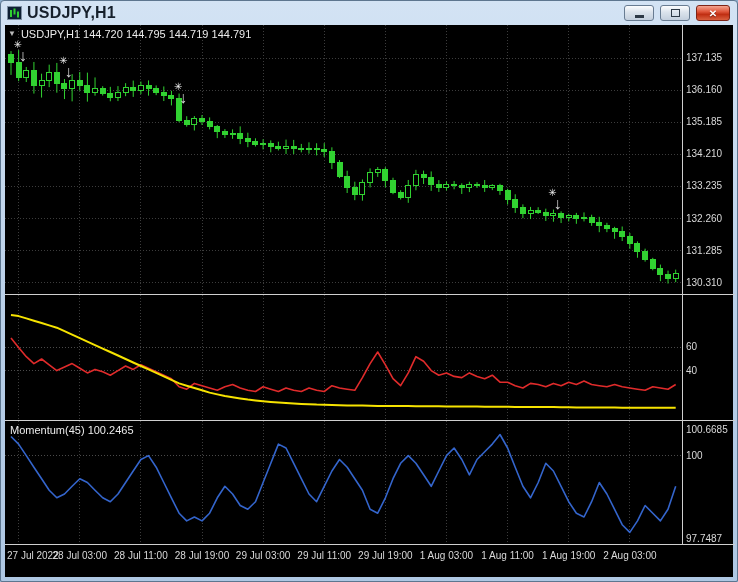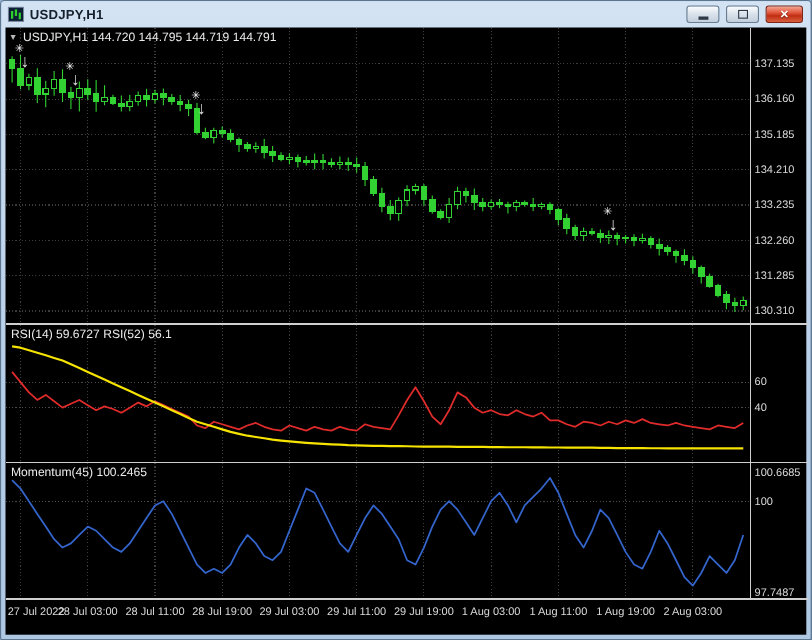--- a/index.html
+++ b/index.html
@@ -10,21 +10,21 @@
   .window{
     position:absolute;inset:0;box-sizing:border-box;
     background:linear-gradient(#d3e3f4,#b7cee8 60%,#aec7e3);
     border:1px solid #5d768f;border-radius:4px 4px 2px 2px;
   }
   .titlebar{
     position:absolute;top:0;left:0;right:0;height:24px;
     display:flex;align-items:center;gap:5px;padding:0 6px;box-sizing:border-box;
   }
   .app-icon{width:15px;height:14px;flex:0 0 auto;}
-  .title{font-size:12px;font-weight:bold;color:#16202c;letter-spacing:.2px;text-align:right;}
+  .title{font-size:16px;font-weight:bold;color:#16202c;letter-spacing:.2px;text-align:right;}
   .win-buttons{margin-left:auto;display:flex;gap:6px;align-items:center;padding-right:1px;}
   .wbtn{
     width:30px;height:16px;border:1px solid #687c92;border-radius:3px;box-sizing:border-box;
     background:linear-gradient(#fcfdfe,#dbe3ec 45%,#c3cfdd);
     display:flex;align-items:center;justify-content:center;cursor:default;
   }
   .wbtn .glyph-min{width:9px;height:3px;background:#2d3946;margin-top:7px;}
   .wbtn .glyph-max{width:9px;height:8px;border:1px solid #2d3946;box-sizing:border-box;}
   .wbtn.close{
     width:34px;border-color:#7e2417;
@@ -319,16 +319,15 @@
           <text x="441.47999999999996" y="534" font-size="10" fill="#d9d9d9" text-anchor="middle">1 Aug 03:00</text>
           <text x="502.59999999999997" y="534" font-size="10" fill="#d9d9d9" text-anchor="middle">1 Aug 11:00</text>
           <text x="563.72" y="534" font-size="10" fill="#d9d9d9" text-anchor="middle">1 Aug 19:00</text>
           <text x="624.8399999999999" y="534" font-size="10" fill="#d9d9d9" text-anchor="middle">2 Aug 03:00</text>
         </g>
       </svg>
     <div class="overlay symbol-line">
       <span class="dd">▼</span>
       <span>USDJPY,H1 144.720 144.795 144.719 144.791</span>
     </div>
-    <div class="overlay rsi-label">RSI(14) 59.6727  RSI(52) 56.1</div>
     <div class="overlay momentum-label">Momentum(45) 100.2465</div>
   </div>
 </div>
 
 </body></html>

